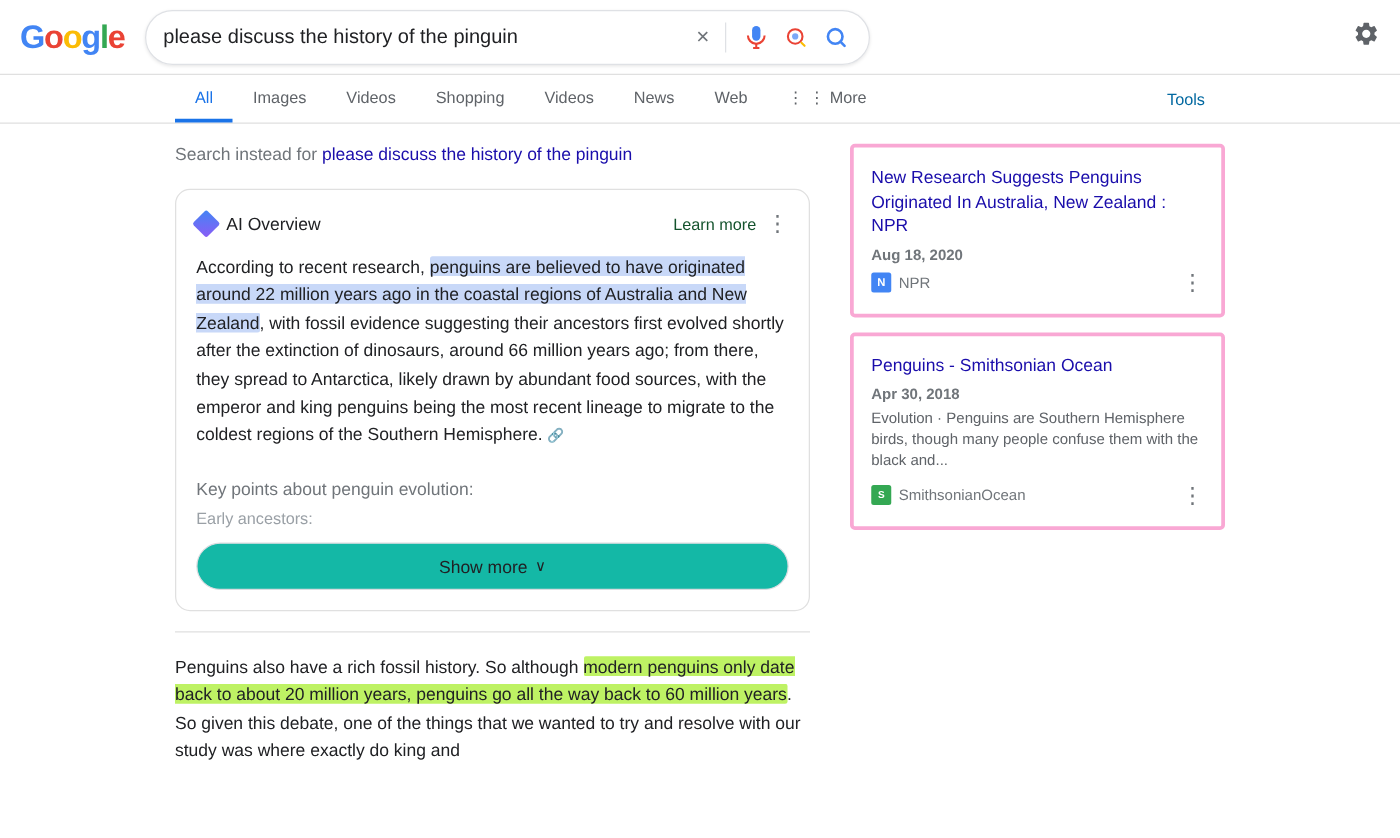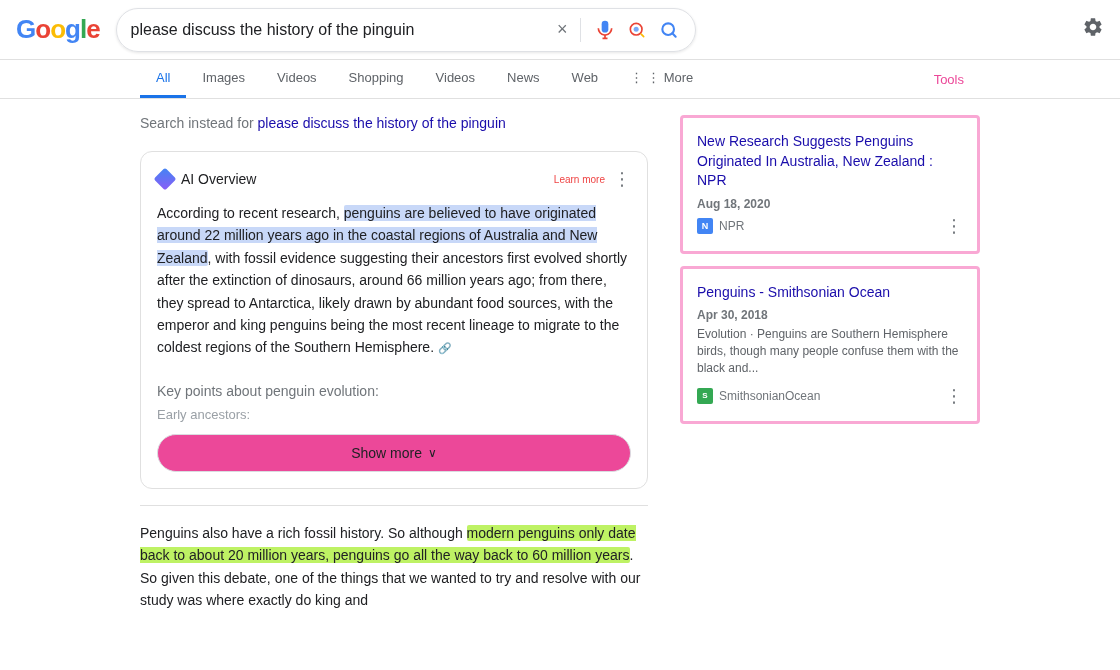--- a/index.html
+++ b/index.html
@@ -103,21 +103,21 @@
       gap: 4px;
     }
     .nav-tab.active {
       color: #1a73e8;
       border-bottom: 3px solid #1a73e8;
     }
     .nav-tools {
       margin-left: auto;
       padding: 10px 16px;
       font-size: 13px;
-      color: #ec4899;
+      color: #0369a1;
       cursor: pointer;
     }
 
     
     .main-content {
       display: flex;
       padding: 16px 140px;
       gap: 32px;
       max-width: 1120px;
     }
@@ -170,23 +170,23 @@
       flex-shrink: 0;
     }
     .ai-learn-more {
       display: flex;
       align-items: center;
       gap: 8px;
       color: #70757a;
       font-size: 13px;
     }
     .ai-learn-more-link {
-      color: #ef4444;
+      color: #14532d;
       text-decoration: none;
-      font-size: 10px;
+      font-size: 13px;
     }
     .ai-more-dots {
       color: #70757a;
       font-size: 18px;
       cursor: pointer;
     }
 
     .ai-text {
       font-size: 14px;
       line-height: 1.6;
@@ -214,21 +214,21 @@
       align-items: center;
       justify-content: center;
       gap: 6px;
       width: 100%;
       border: 1px solid #dadce0;
       border-radius: 20px;
       padding: 10px;
       font-size: 14px;
       color: #202124;
       cursor: pointer;
-      background: #ec4899;
+      background: #14b8a6;
     }
     .chevron-down { font-size: 12px; }
 
     
     .separator {
       border: none;
       border-top: 1px solid #e0e0e0;
       margin: 16px 0;
     }
 

